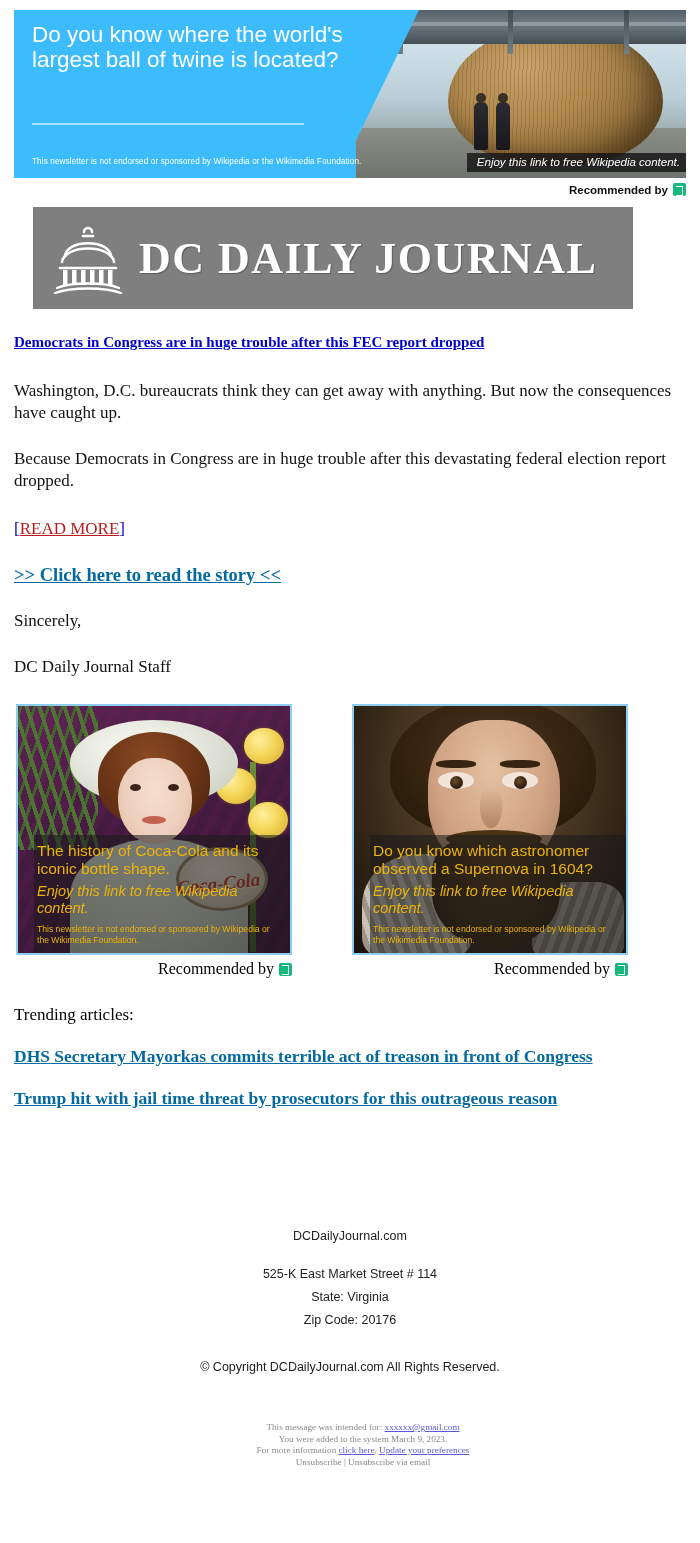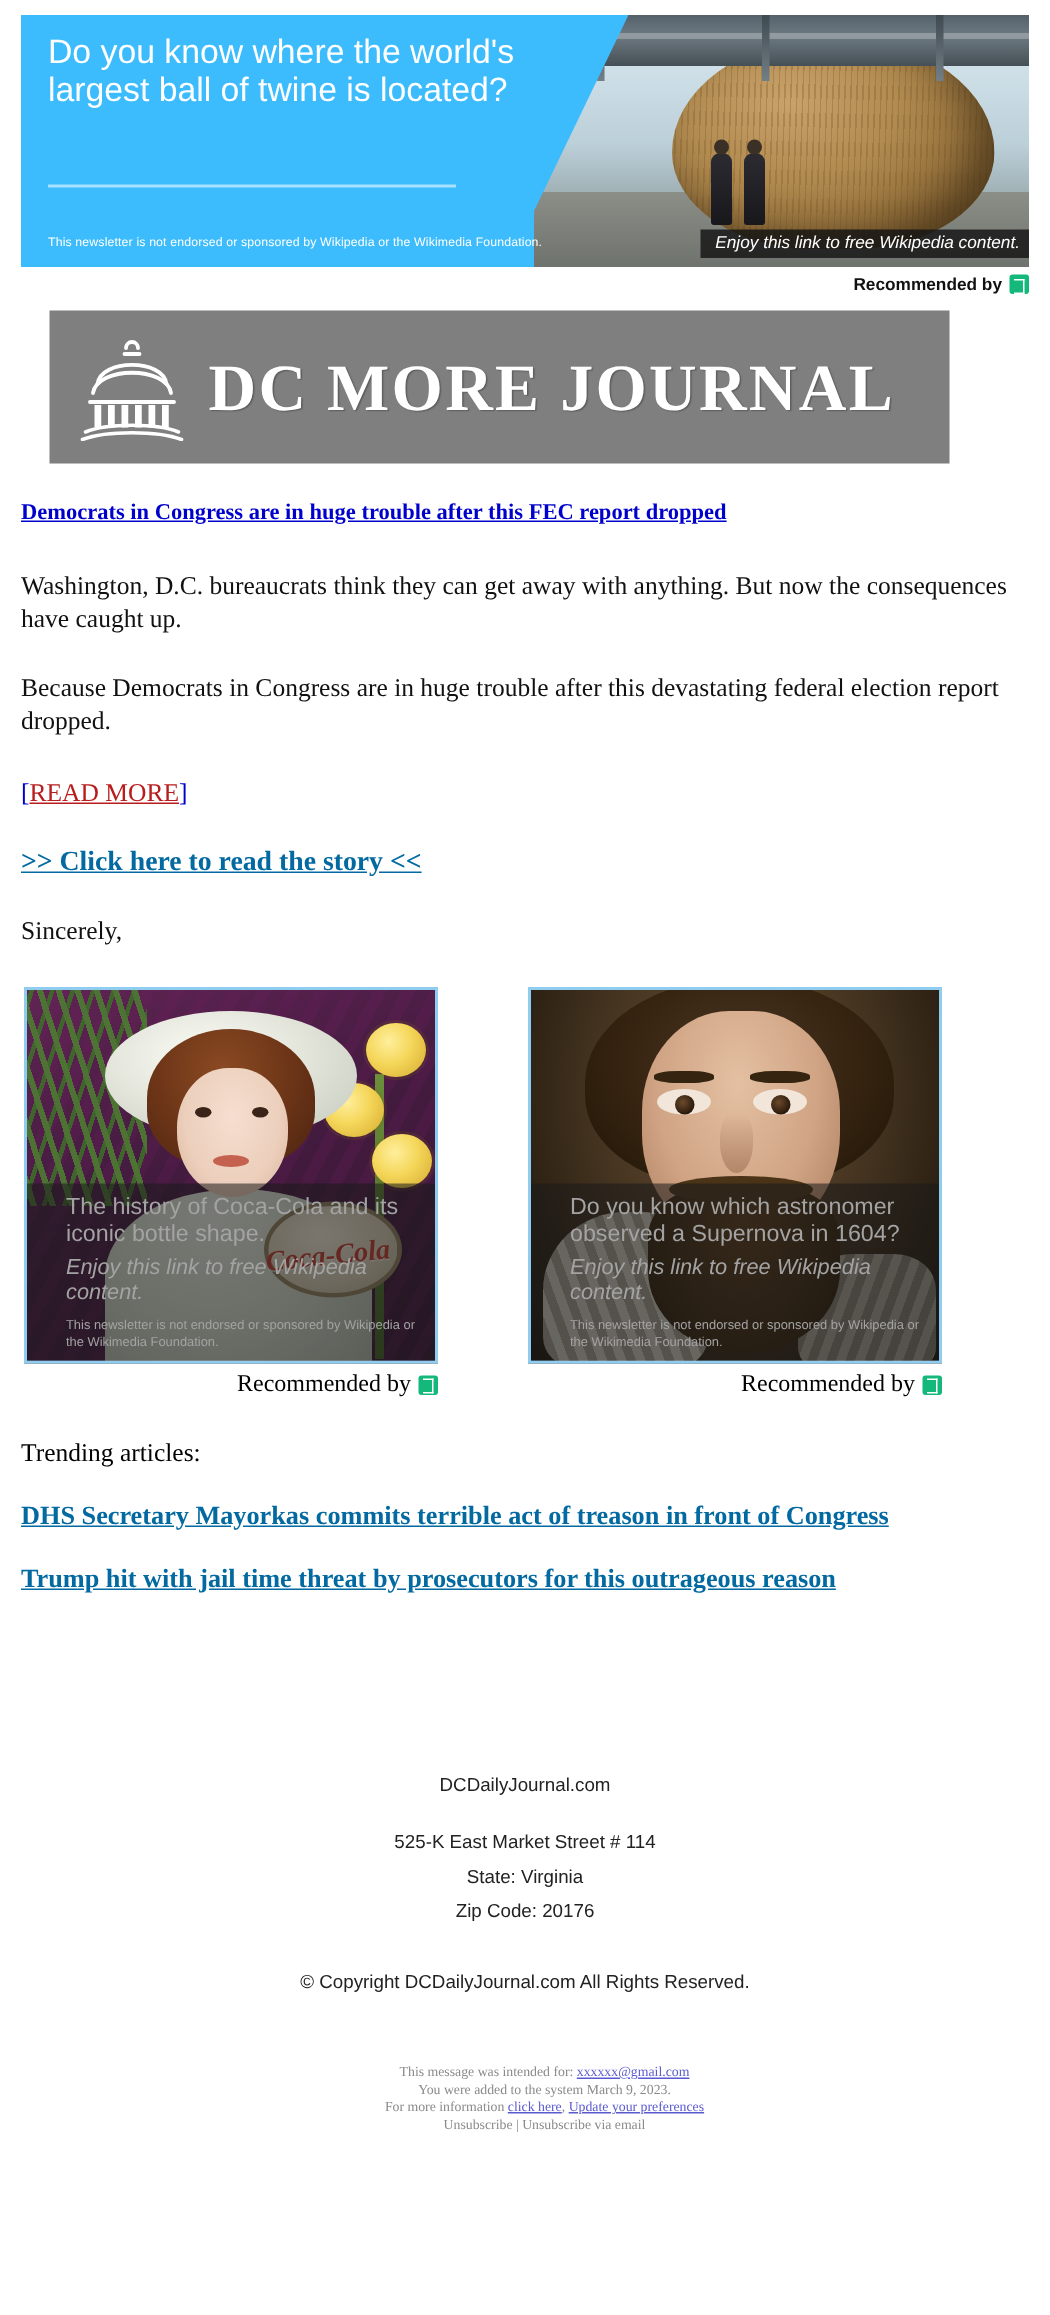--- a/index.html
+++ b/index.html
@@ -346,24 +346,24 @@
   .kep-ruff2 {
     position: absolute; right: 2px; top: 176px; width: 92px; height: 78px;
     border-radius: 40% 30% 20% 20%;
     background: repeating-linear-gradient(110deg, #c9c5b8 0px, #c9c5b8 6px, #9a948a 6px, #9a948a 12px);
     opacity: .75;
   }
 
   
   .ad-overlay {
     position: absolute;
-    left: 0; right: 0; bottom: 0;
+    left: 16px; right: 0; bottom: 0;
     background: rgba(25,25,25,.55);
-    padding: 7px 9px 8px 26px;
-    color: #a3a3a3;
+    padding: 7px 9px 8px 3px;
+    color: #eab308;
     font-family: "Liberation Sans", sans-serif;
   }
   .ad-title { font-size: 15.5px; line-height: 18px; }
   .ad-sub { font-size: 14.5px; line-height: 17px; font-style: italic; margin-top: 5px; }
   .ad-disc { font-size: 8.6px; line-height: 10.5px; margin-top: 7px; }
   .ad-rec {
     width: 276px;
     display: flex; align-items: center; justify-content: flex-end; gap: 5px;
     margin-top: 5px;
   }
@@ -445,39 +445,40 @@
       <rect x="28" y="48" width="4.5" height="15"></rect>
       <rect x="37" y="48" width="4.5" height="15"></rect>
       <rect x="46" y="48" width="4.5" height="15"></rect>
       <rect x="55" y="48" width="4.5" height="15"></rect>
     </g>
     <g fill="none" stroke="#ffffff" stroke-width="2.4" stroke-linecap="round">
       <path d="M4 66 C18 60, 52 60, 66 66"></path>
       <path d="M2 71 C18 65, 52 65, 68 71"></path>
     </g>
   </svg>
-  <div class="masthead-title">DC MORE JOURNAL</div>
+  <div class="masthead-title">DC DAILY JOURNAL</div>
 </div>
 
 <div class="body-wrap">
 
   <h1 class="headline">
     <a href="#">Democrats in Congress are in huge trouble after this FEC report dropped</a>
   </h1>
 
   <p class="para">Washington, D.C. bureaucrats think they can get away with anything. But now the consequences have caught up.</p>
   <p class="para">Because Democrats in Congress are in huge trouble after this devastating federal election report dropped.</p>
 
   <p class="readmore-line"><span>[</span><a class="lnk" href="#">READ MORE</a><span>]</span></p>
 
   <p class="clickhere-line">
     <a href="#">&gt;&gt; Click here to read the story &lt;&lt;</a>
   </p>
 
   <p class="para">Sincerely,</p>
+  <p class="para">DC Daily Journal Staff</p>
 </div>
 
 <div class="ads">
 
   <div class="ad-card">
     <div class="ad-img">
       <div class="coke-bg"></div>
       <div class="coke-palm"></div>
       <div class="coke-stem"></div>
       <div class="coke-rose" style="right:6px;  top:22px;"></div>

